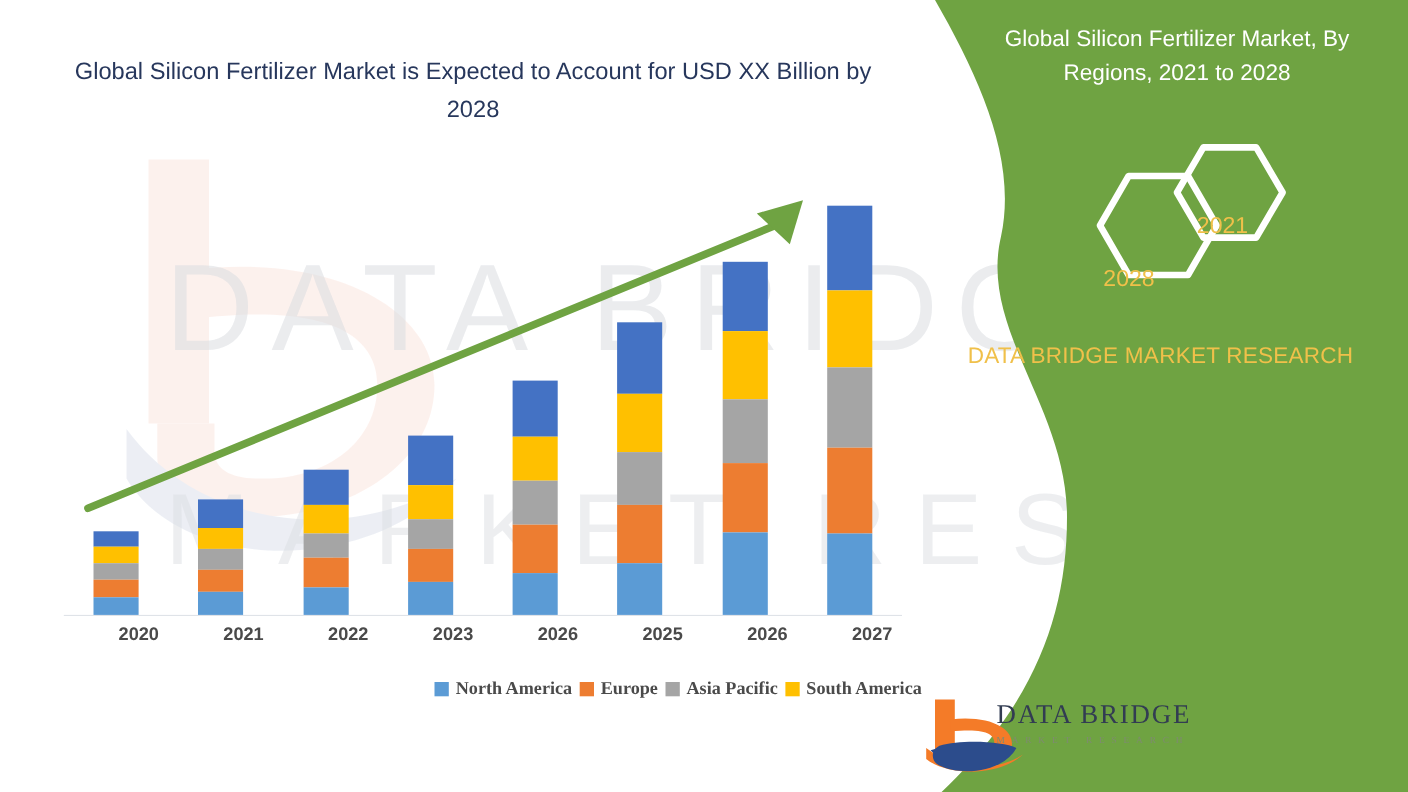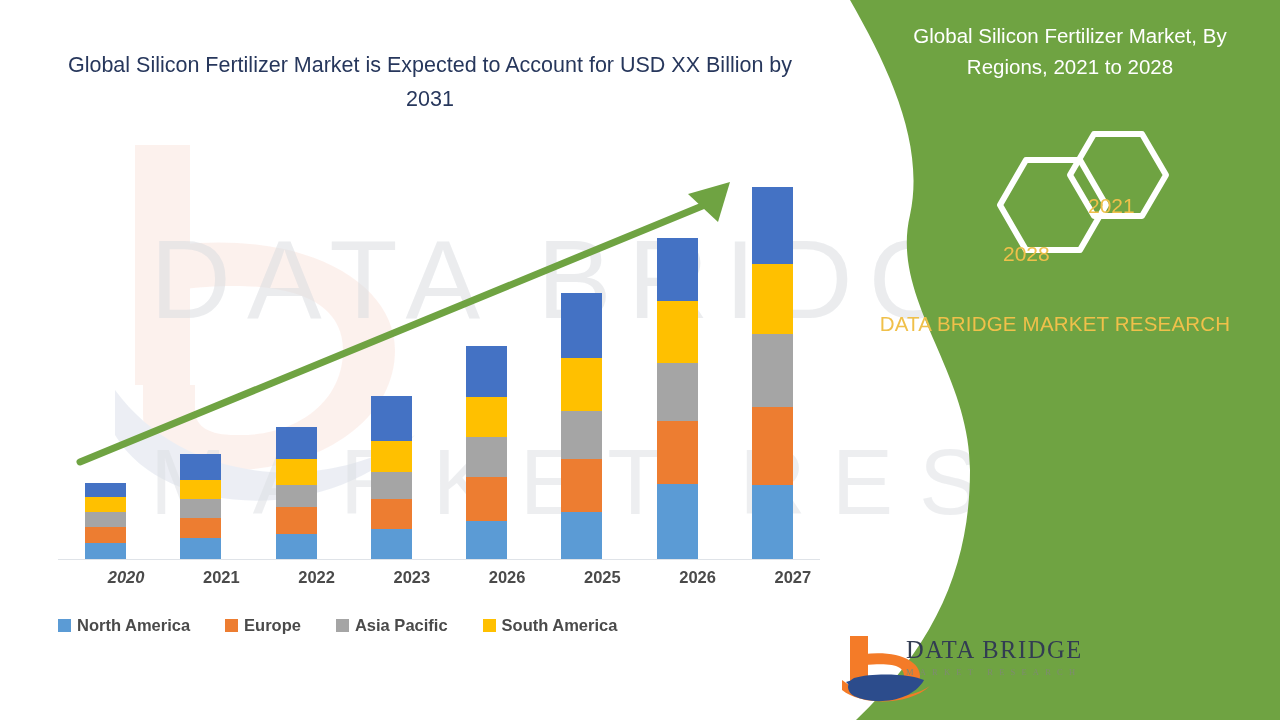--- a/index.html
+++ b/index.html
@@ -111,22 +111,23 @@
     font-weight: bold;
     color: #4a4a4a;
   }
 
   #legend {
     position: absolute;
     left: 58px; top: 616px;
     width: 780px;
     display: flex;
     align-items: center;
-    justify-content: flex-start;
-    gap: 35px;
+    justify-content: flex-end;
+    gap: 7px;
+    font-family: Liberation Serif, serif;
   }
   .legend-item {
     display: flex;
     align-items: center;
     gap: 6px;
     white-space: nowrap;
   }
   .legend-swatch {
     width: 13px; height: 13px;
     flex: none;
@@ -216,21 +217,21 @@
       <path d="M40 10 L95 10 L95 250 L40 250 Z" fill="#E8663A"></path>
       <path d="M80 110 C215 95 300 150 300 215 C300 290 215 340 120 335 C70 332 48 310 48 280 L48 250 L100 250 L100 275 C100 292 115 300 140 300 C200 302 248 268 248 215 C248 168 200 140 80 155 Z" fill="#E8663A"></path>
       <path d="M20 255 C90 350 230 360 320 300 C240 390 70 385 20 300 Z" fill="#2C4C8C"></path>
     </svg>
     <div class="wm-text">DATA BRIDGE</div>
     <div class="wm-text2">MARKET RESEARCH</div>
   </div>
 
   <div id="chart-panel">
 
-    <div id="chart-title">Global Silicon Fertilizer Market is Expected to Account for USD XX Billion by 2031</div>
+    <div id="chart-title">Global Silicon Fertilizer Market is Expected to Account for USD XX Billion by 2028</div>
 
     <div id="plot">
       <div id="axis-line"></div>
 
     <div class="bar" style="left: 27.125px;">
           <div class="seg" style="height: 14px; background: rgb(68, 114, 196);"></div>
           <div class="seg" style="height: 15px; background: rgb(255, 192, 0);"></div>
           <div class="seg" style="height: 15px; background: rgb(165, 165, 165);"></div>
           <div class="seg" style="height: 16px; background: rgb(237, 125, 49);"></div>
           <div class="seg" style="height: 16px; background: rgb(91, 155, 213);"></div>
@@ -286,21 +287,21 @@
         </div>
       </div>
 
     <svg id="growth-arrow" viewBox="0 0 700 310">
       <line x1="22" y1="292" x2="654" y2="32" stroke="#6FA342" stroke-width="7" stroke-linecap="round"></line>
       <polygon points="672,12 630,24 660,52" fill="#6FA342"></polygon>
     </svg>
 
     <div id="x-axis">
 
-    <div class="xtick" style="left: 47.625px; font-style: italic;">2020</div>
+    <div class="xtick" style="left: 47.625px;">2020</div>
         <div class="xtick" style="left: 142.875px;">2021</div>
         <div class="xtick" style="left: 238.125px;">2022</div>
         <div class="xtick" style="left: 333.375px;">2023</div>
         <div class="xtick" style="left: 428.625px;">2026</div>
         <div class="xtick" style="left: 523.875px;">2025</div>
         <div class="xtick" style="left: 619.125px;">2026</div>
         <div class="xtick" style="left: 714.375px;">2027</div>
       </div>
 
     <div id="legend">

